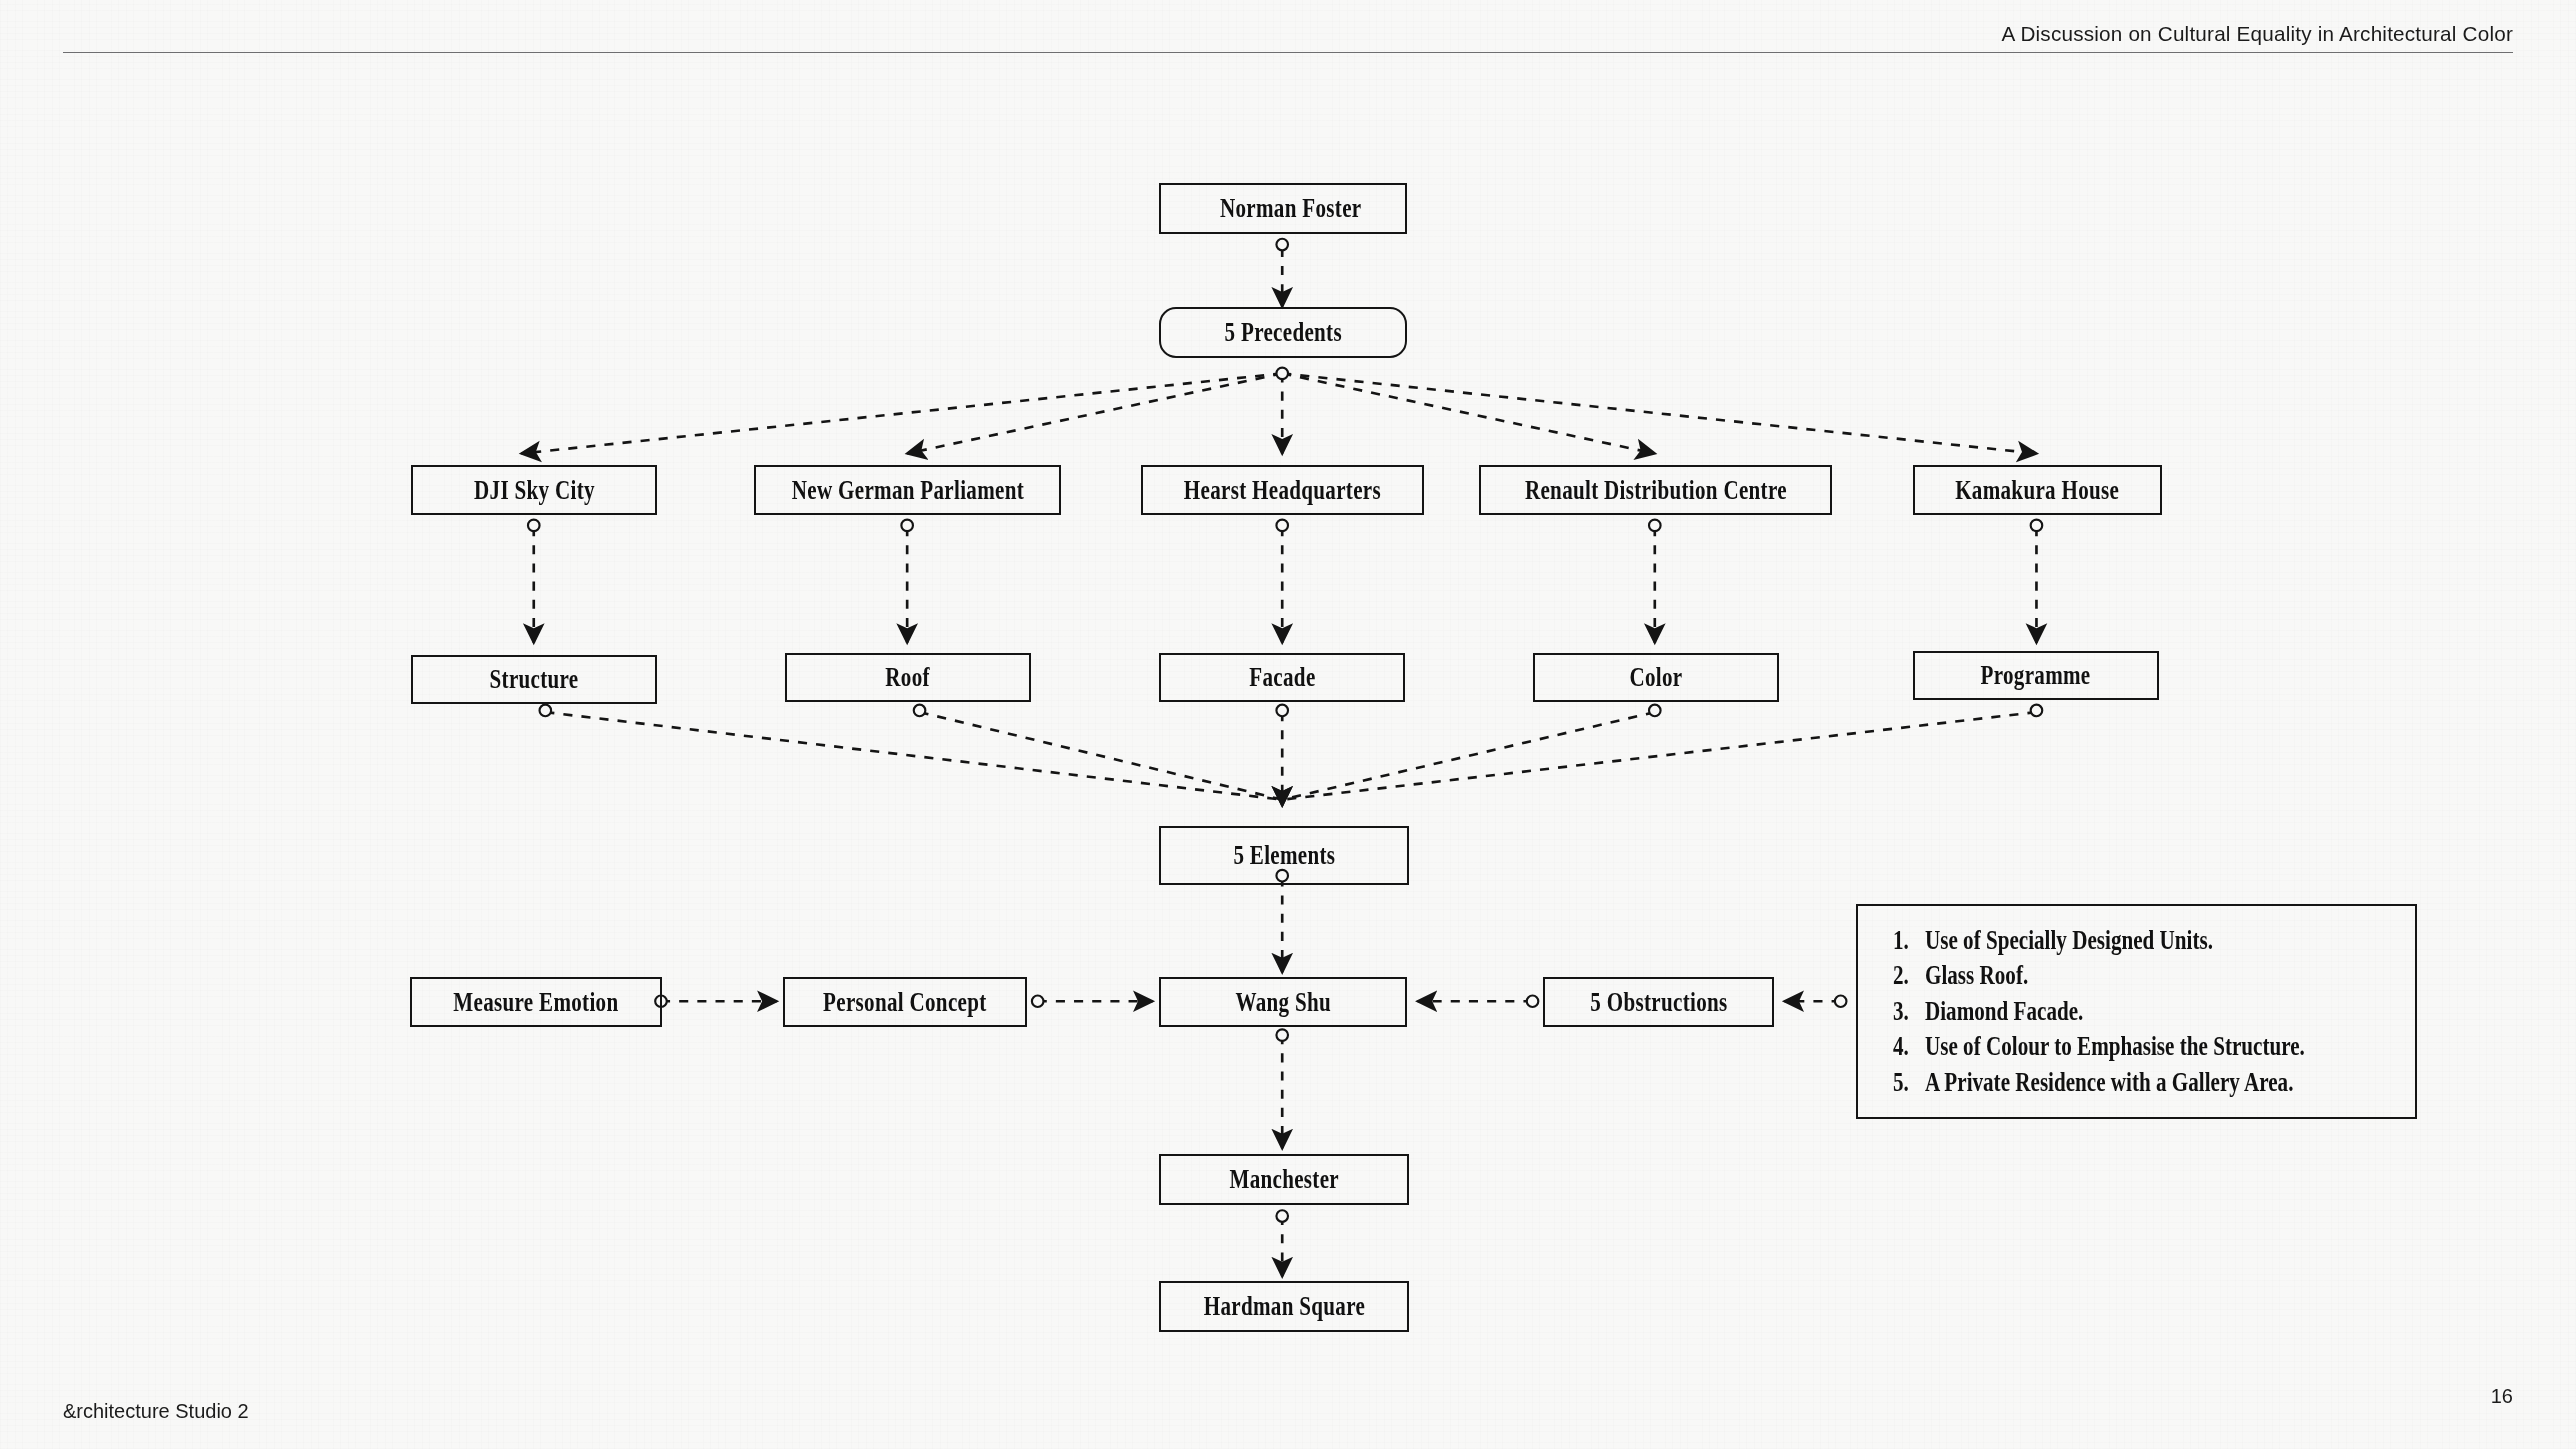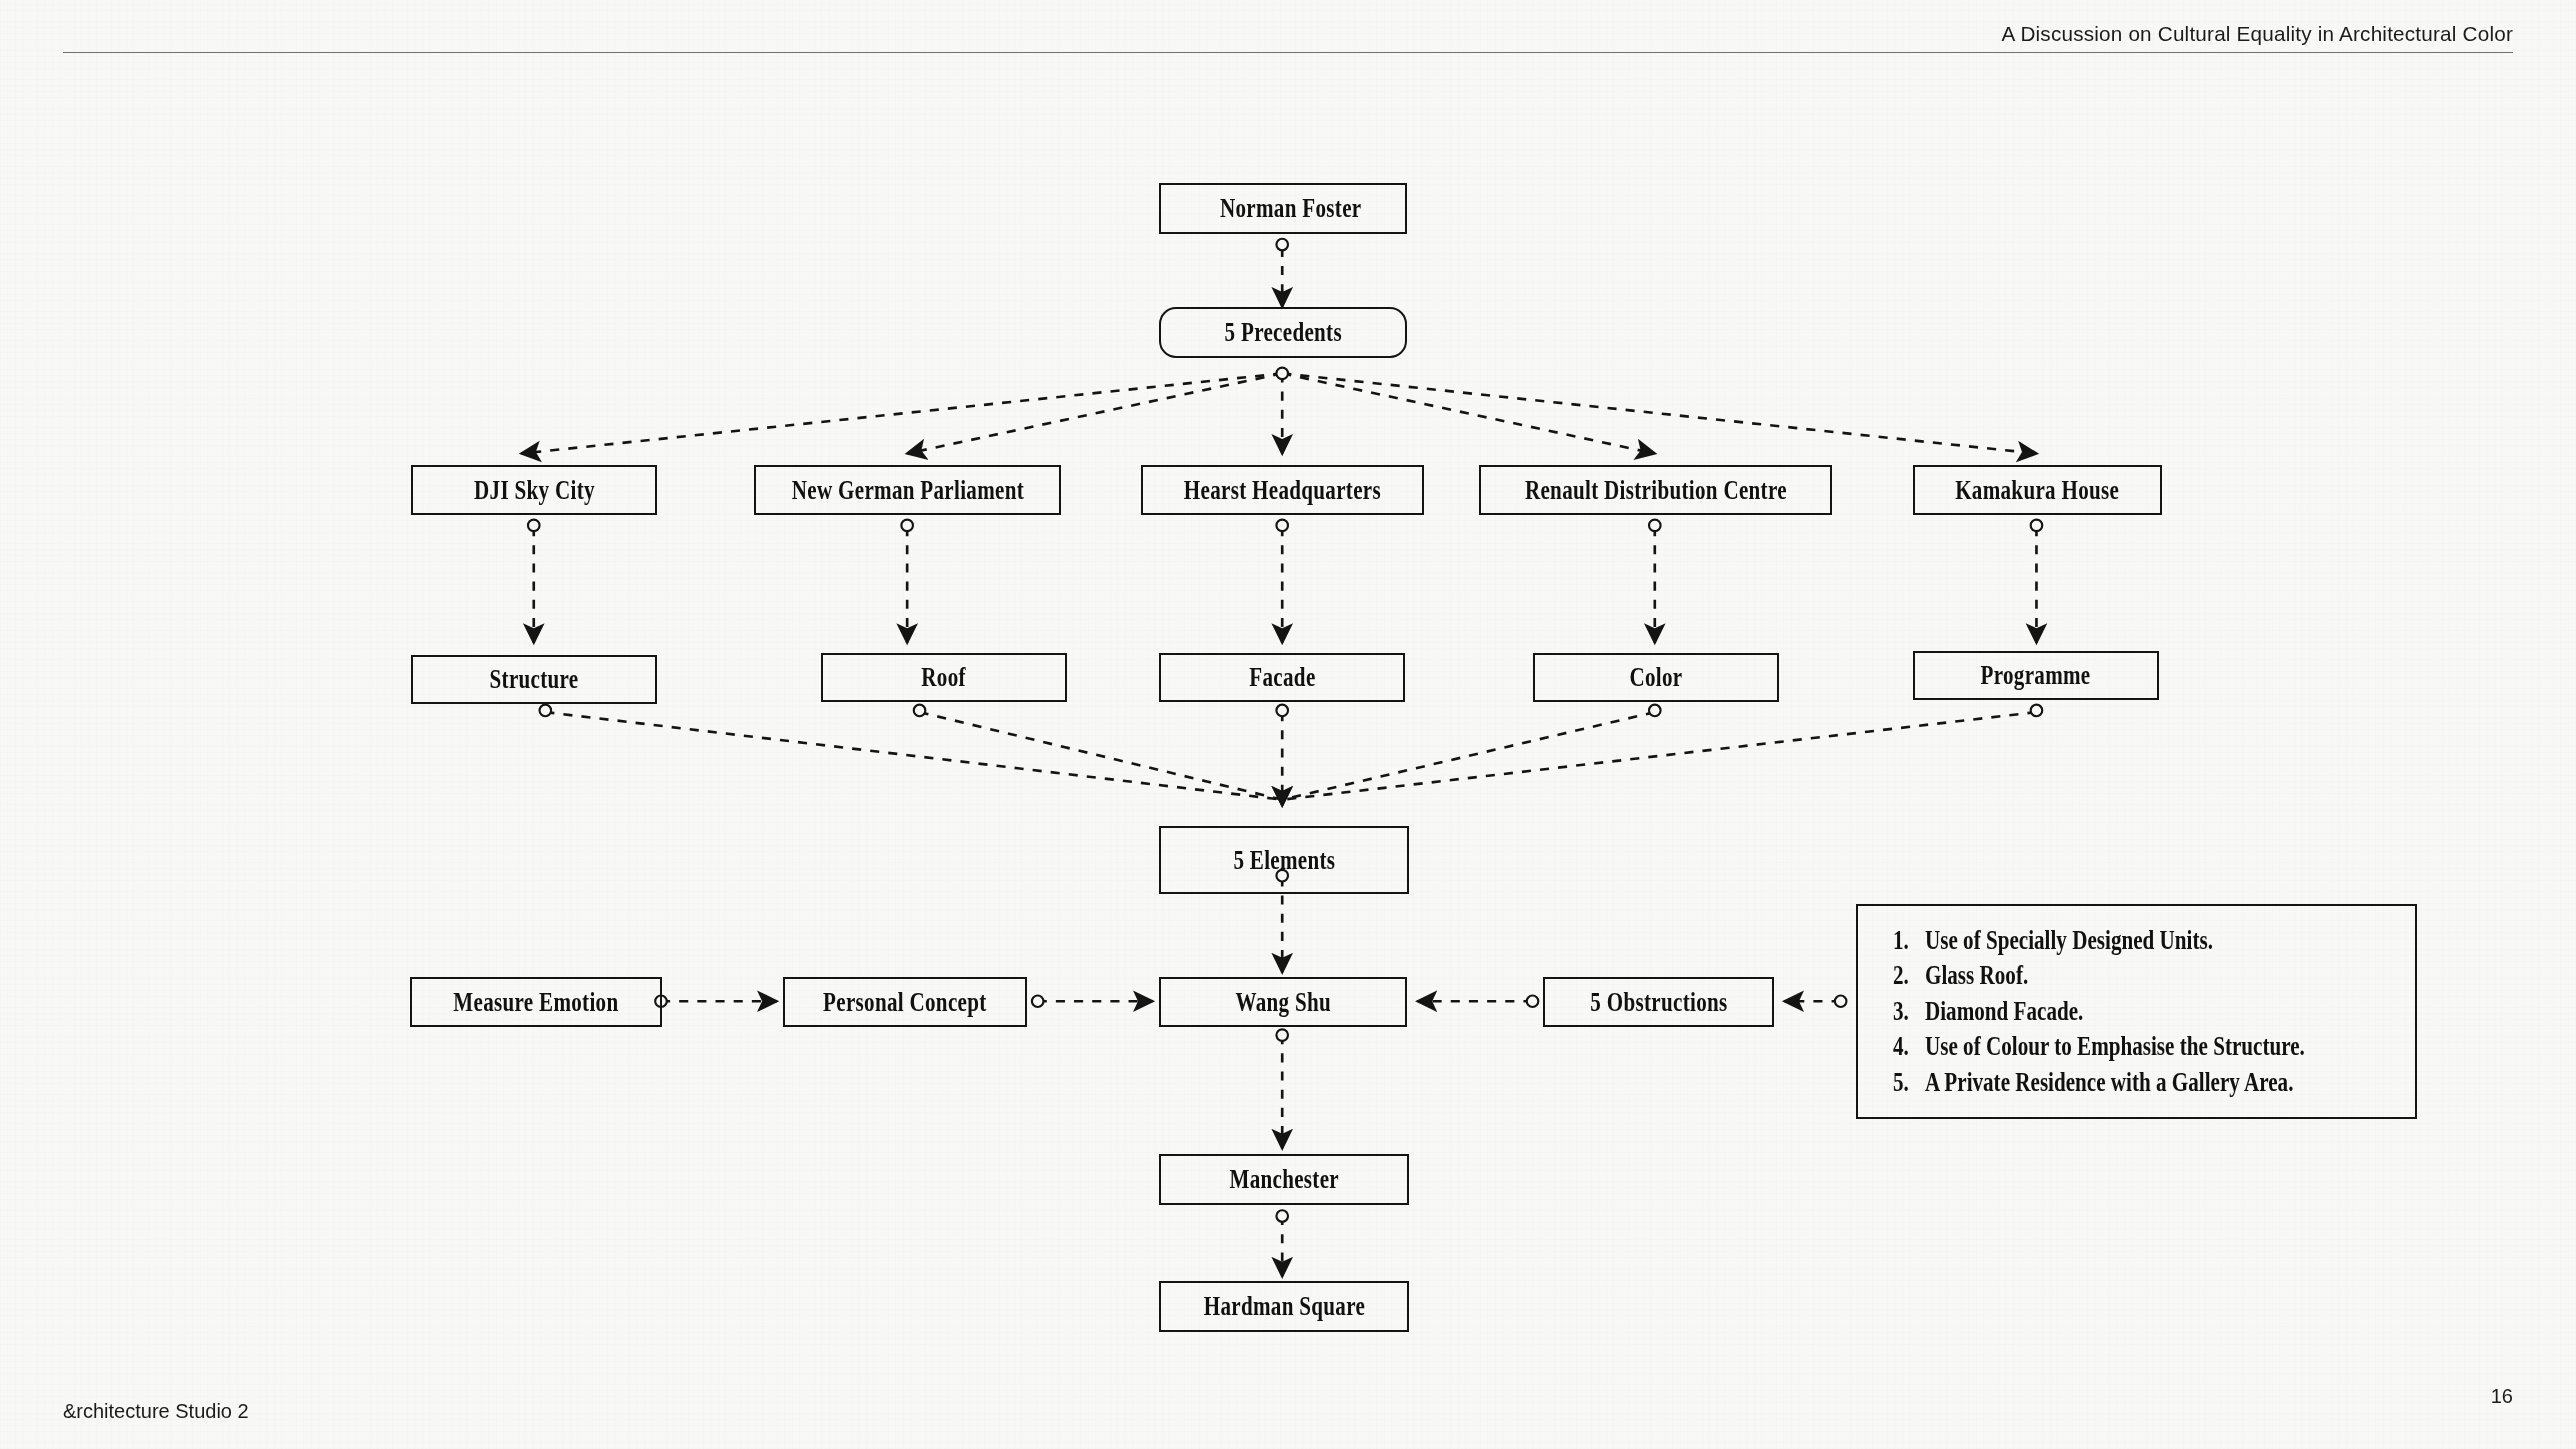--- a/index.html
+++ b/index.html
@@ -250,37 +250,37 @@
   </div>
 
   <div class="node" style="left:1913px; top:465px; width:249px; height:50px;">
     <span class="node-label">Kamakura House</span>
   </div>
 
   <div class="node" style="left:411px; top:655px; width:246px; height:49px;">
     <span class="node-label">Structure</span>
   </div>
 
-  <div class="node" style="left:785px; top:653px; width:246px; height:49px;margin-left:36px;">
+  <div class="node" style="left:785px; top:653px; width:246px; height:49px;">
     <span class="node-label">Roof</span>
   </div>
 
   <div class="node" style="left:1159px; top:653px; width:246px; height:49px;">
     <span class="node-label">Facade</span>
   </div>
 
   <div class="node" style="left:1533px; top:653px; width:246px; height:49px;">
     <span class="node-label">Color</span>
   </div>
 
   <div class="node" style="left:1913px; top:651px; width:246px; height:49px;">
     <span class="node-label">Programme</span>
   </div>
 
-  <div class="node" style="left:1159px; top:826px; width:250px; height:68px;justify-content:center;">
+  <div class="node" style="left:1159px; top:826px; width:250px; height:59px;justify-content:center;">
     <span class="node-label">5 Elements</span>
   </div>
 
   <div class="node" style="left:410px; top:977px; width:252px; height:50px;">
     <span class="node-label">Measure Emotion</span>
   </div>
 
   <div class="node" style="left:783px; top:977px; width:244px; height:50px;">
     <span class="node-label">Personal Concept</span>
   </div>

